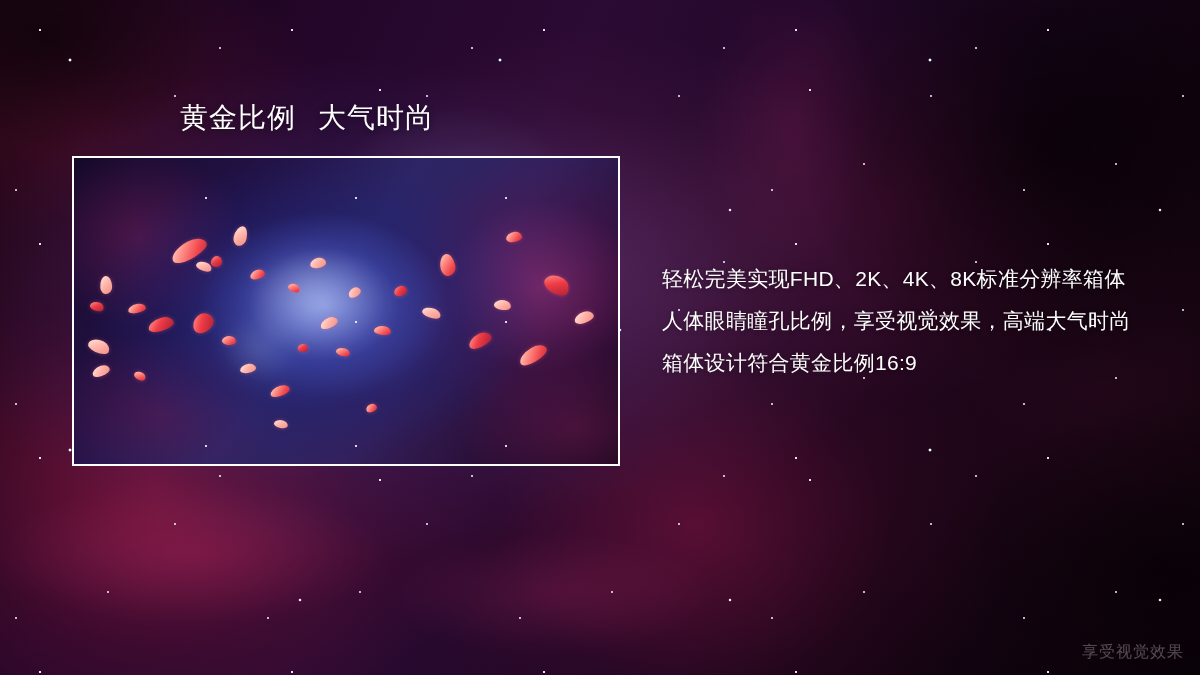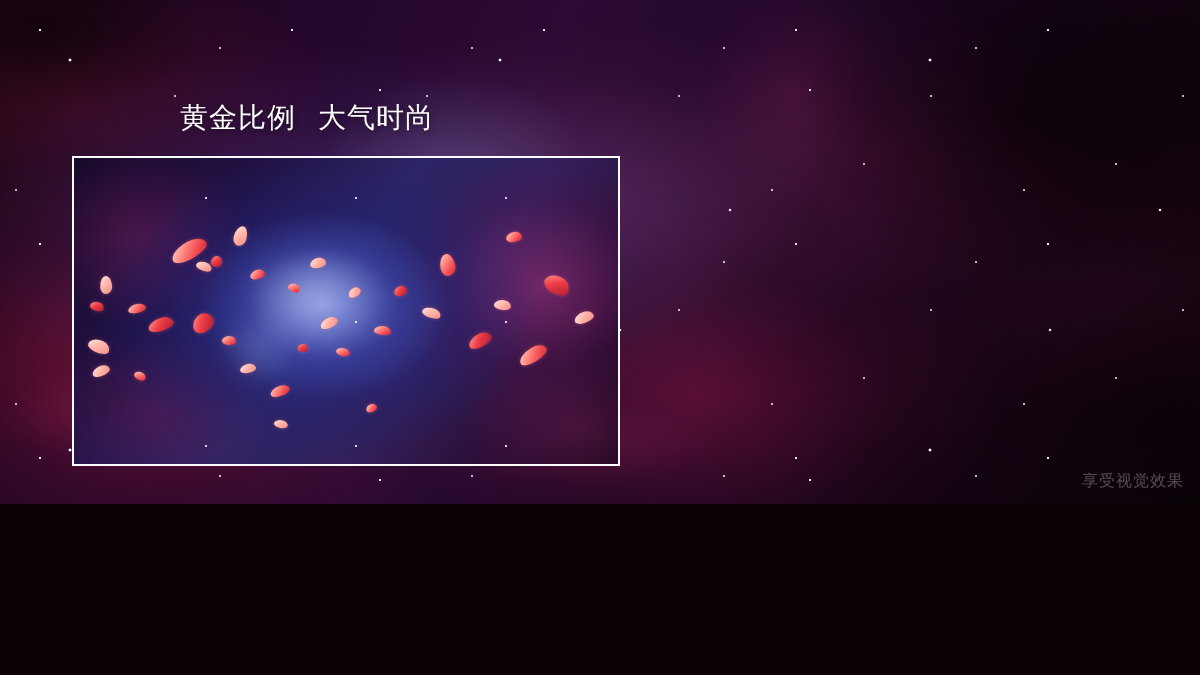--- a/index.html
+++ b/index.html
@@ -1,21 +1,21 @@
 <!DOCTYPE html>
 <html><head>
 <meta charset="utf-8">
 <style>
   * { margin:0; padding:0; box-sizing:border-box; }
   html,body { width:1200px; height:675px; overflow:hidden; background:#0a0206; }
   body { font-family:"Liberation Sans","DejaVu Sans",sans-serif; }
 
   #slide {
     position:relative;
-    width:1200px; height:504px;
+    width:1200px; height:675px;
     overflow:hidden;
     background:#08020a;
   }
 
   
   .bg-layer { position:absolute; inset:0; }
 
   .neb-base {
     background:
       radial-gradient(ellipse 46% 52% at 29% 46%, rgba(86,58,150,0.60) 0%, rgba(60,36,104,0.32) 42%, rgba(26,10,40,0) 72%),
@@ -220,16 +220,21 @@
     <div class="petal deep" style="left:394px; top:176px; width:24px; height:13px; transform:rotate(-26deg);"></div>
     <div class="petal pale" style="left:420px; top:142px; width:17px; height:10px; transform:rotate(10deg);"></div>
     <div class="petal" style="left:444px; top:190px; width:30px; height:14px; transform:rotate(-30deg);"></div>
     <div class="petal deep" style="left:470px; top:118px; width:26px; height:18px; transform:rotate(34deg);"></div>
     <div class="petal pale" style="left:500px; top:154px; width:20px; height:11px; transform:rotate(-18deg);"></div>
     <div class="petal" style="left:432px; top:74px;  width:16px; height:10px; transform:rotate(-8deg);"></div>
     <div class="petal pale" style="left:200px; top:262px; width:14px; height:8px;  transform:rotate(14deg);"></div>
     <div class="petal" style="left:292px; top:246px; width:11px; height:8px;  transform:rotate(-16deg);"></div>
   </div>
 
+  <div id="body-copy">
+    <div class="line">轻松完美实现FHD、2K、4K、8K标准分辨率箱体</div>
+    <div class="line">人体眼睛瞳孔比例，享受视觉效果，高端大气时尚</div>
+    <div class="line">箱体设计符合黄金比例16:9</div>
+  </div>
 
   <div id="watermark">享受视觉效果</div>
 
 </div>
 
 </body></html>

